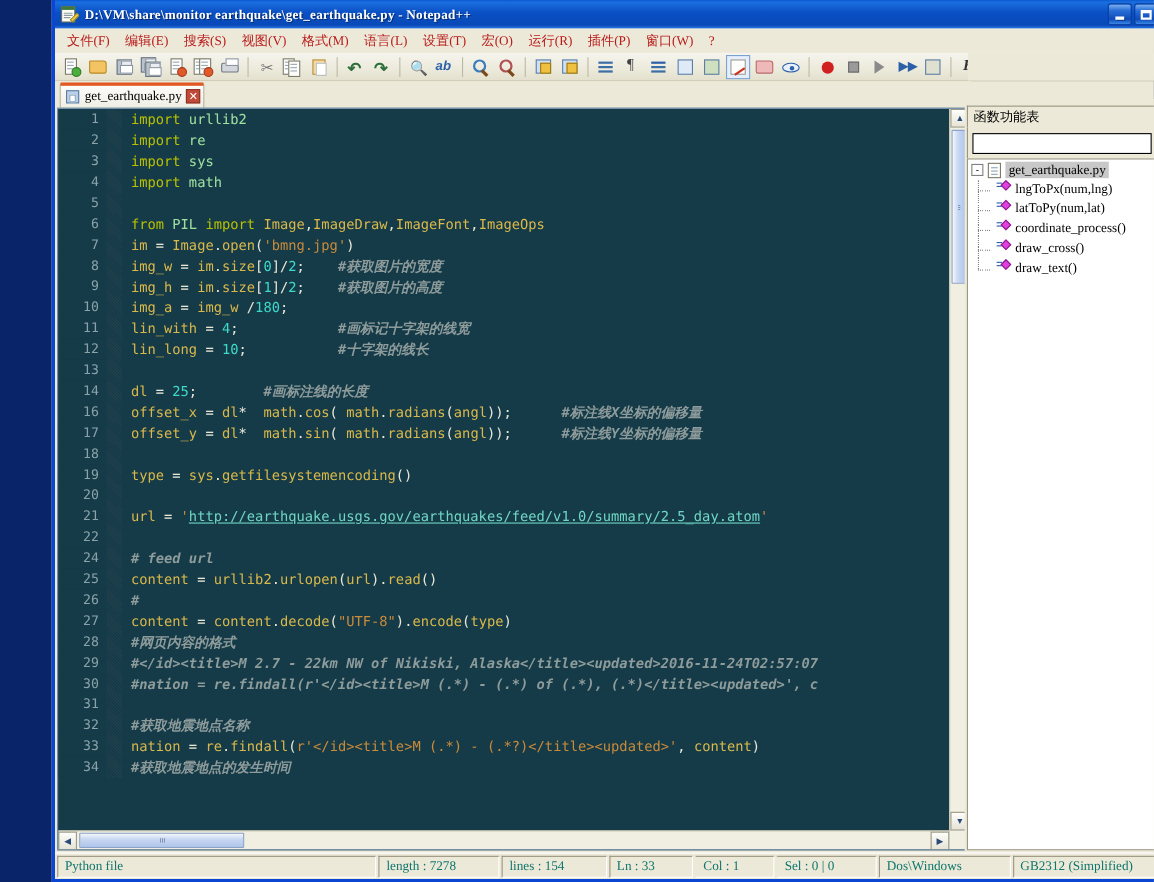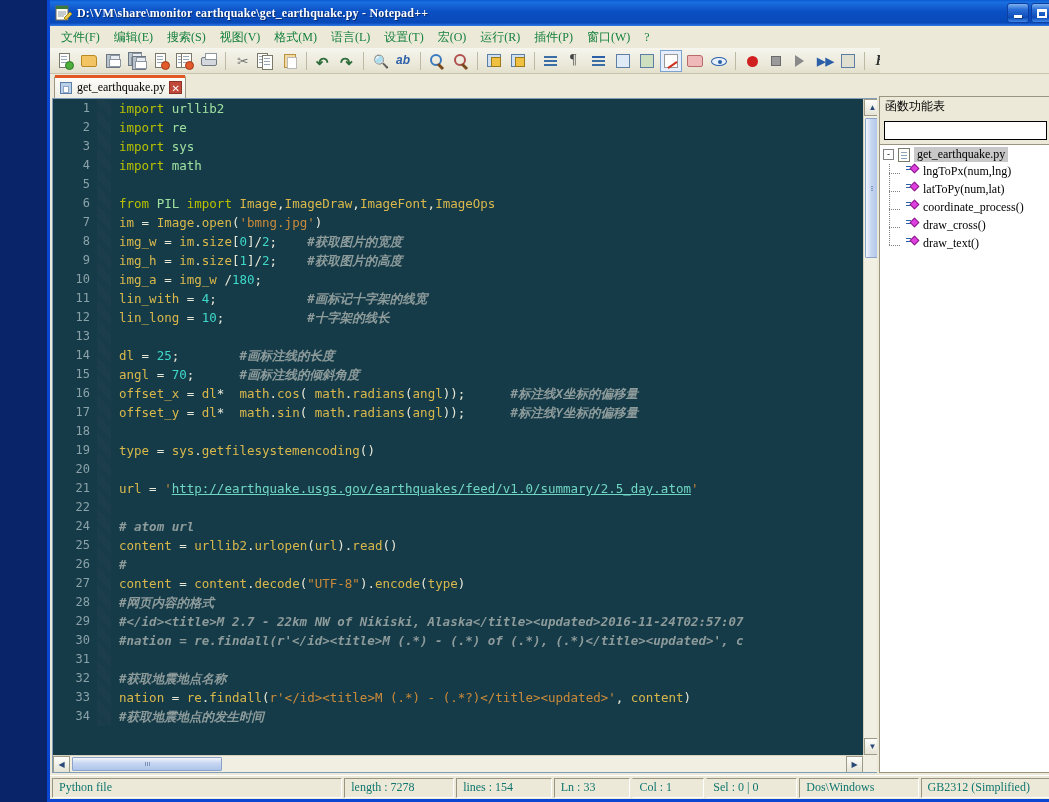--- a/index.html
+++ b/index.html
@@ -64,21 +64,21 @@
   #menubar {
     height: 22px;
     background: #ece9d8;
     display: flex; align-items: center;
     padding: 0 4px;
     font-size: 12px;
     font-family: "Liberation Serif", serif;
     position: relative;
   }
   .menuitem {
-    padding: 2px 7px; color: #15803d; white-space: nowrap; cursor: default;
+    padding: 2px 7px; color: #b91c1c; white-space: nowrap; cursor: default;
     font-family: "Liberation Serif", serif;
   }
   #menubar .spacer { flex: 1 1 auto; }
   #menubar .rclose { padding-right:8px; font-size:11px; font-family:"Liberation Serif",serif;}
 
   
   #toolbar {
     height: 26px;
     background: linear-gradient(180deg,#f6f5ee 0%,#eceadb 60%,#e3e0cd 100%);
     display: flex; align-items: center;
@@ -548,29 +548,28 @@
             <div class="coderow"><div class="lnum">5</div><div class="fold-col"></div><div class="ctext"></div></div>
             <div class="coderow"><div class="lnum">6</div><div class="fold-col"></div><div class="ctext"><span class="k">from </span><span class="pl">PIL </span><span class="k">import </span><span class="id">Image</span><span class="op">,</span><span class="id">ImageDraw</span><span class="op">,</span><span class="id">ImageFont</span><span class="op">,</span><span class="id">ImageOps</span></div></div>
             <div class="coderow"><div class="lnum">7</div><div class="fold-col"></div><div class="ctext"><span class="id">im </span><span class="op">= </span><span class="id">Image</span><span class="op">.</span><span class="id">open</span><span class="op">(</span><span class="str">'bmng.jpg'</span><span class="op">)</span></div></div>
             <div class="coderow"><div class="lnum">8</div><div class="fold-col"></div><div class="ctext"><span class="id">img_w </span><span class="op">= </span><span class="id">im</span><span class="op">.</span><span class="id">size</span><span class="op">[</span><span class="num">0</span><span class="op">]/</span><span class="num">2</span><span class="op">;    </span><span class="cmt">#获取图片的宽度</span></div></div>
             <div class="coderow"><div class="lnum">9</div><div class="fold-col"></div><div class="ctext"><span class="id">img_h </span><span class="op">= </span><span class="id">im</span><span class="op">.</span><span class="id">size</span><span class="op">[</span><span class="num">1</span><span class="op">]/</span><span class="num">2</span><span class="op">;    </span><span class="cmt">#获取图片的高度</span></div></div>
             <div class="coderow"><div class="lnum">10</div><div class="fold-col"></div><div class="ctext"><span class="id">img_a </span><span class="op">= </span><span class="id">img_w </span><span class="op">/</span><span class="num">180</span><span class="op">;</span></div></div>
             <div class="coderow"><div class="lnum">11</div><div class="fold-col"></div><div class="ctext"><span class="id">lin_with </span><span class="op">= </span><span class="num">4</span><span class="op">;            </span><span class="cmt">#画标记十字架的线宽</span></div></div>
             <div class="coderow"><div class="lnum">12</div><div class="fold-col"></div><div class="ctext"><span class="id">lin_long </span><span class="op">= </span><span class="num">10</span><span class="op">;           </span><span class="cmt">#十字架的线长</span></div></div>
             <div class="coderow"><div class="lnum">13</div><div class="fold-col"></div><div class="ctext"></div></div>
             <div class="coderow"><div class="lnum">14</div><div class="fold-col"></div><div class="ctext"><span class="id">dl </span><span class="op">= </span><span class="num">25</span><span class="op">;        </span><span class="cmt">#画标注线的长度</span></div></div>
-            <div class="coderow"><div class="lnum">15</div><div class="fold-col"></div><div class="ctext"><span class="id">angl </span><span class="op">= </span><span class="num">70</span><span class="op">;      </span><span class="cmt">#画标注线的倾斜角度</span></div></div>
             <div class="coderow"><div class="lnum">16</div><div class="fold-col"></div><div class="ctext"><span class="id">offset_x </span><span class="op">= </span><span class="id">dl</span><span class="op">*  </span><span class="id">math</span><span class="op">.</span><span class="id">cos</span><span class="op">( </span><span class="id">math</span><span class="op">.</span><span class="id">radians</span><span class="op">(</span><span class="id">angl</span><span class="op">));      </span><span class="cmt">#标注线X坐标的偏移量</span></div></div>
             <div class="coderow"><div class="lnum">17</div><div class="fold-col"></div><div class="ctext"><span class="id">offset_y </span><span class="op">= </span><span class="id">dl</span><span class="op">*  </span><span class="id">math</span><span class="op">.</span><span class="id">sin</span><span class="op">( </span><span class="id">math</span><span class="op">.</span><span class="id">radians</span><span class="op">(</span><span class="id">angl</span><span class="op">));      </span><span class="cmt">#标注线Y坐标的偏移量</span></div></div>
             <div class="coderow"><div class="lnum">18</div><div class="fold-col"></div><div class="ctext"></div></div>
             <div class="coderow"><div class="lnum">19</div><div class="fold-col"></div><div class="ctext"><span class="id">type </span><span class="op">= </span><span class="id">sys</span><span class="op">.</span><span class="id">getfilesystemencoding</span><span class="op">()</span></div></div>
             <div class="coderow"><div class="lnum">20</div><div class="fold-col"></div><div class="ctext"></div></div>
             <div class="coderow"><div class="lnum">21</div><div class="fold-col"></div><div class="ctext"><span class="id">url </span><span class="op">= </span><span class="str">'</span><span class="lnk">http://earthquake.usgs.gov/earthquakes/feed/v1.0/summary/2.5_day.atom</span><span class="str">'</span></div></div>
             <div class="coderow"><div class="lnum">22</div><div class="fold-col"></div><div class="ctext"></div></div>
-            <div class="coderow"><div class="lnum">24</div><div class="fold-col"></div><div class="ctext"><span class="cmt"># atom url</span></div></div>
+            <div class="coderow"><div class="lnum">24</div><div class="fold-col"></div><div class="ctext"><span class="cmt"># feed url</span></div></div>
             <div class="coderow"><div class="lnum">25</div><div class="fold-col"></div><div class="ctext"><span class="id">content </span><span class="op">= </span><span class="id">urllib2</span><span class="op">.</span><span class="id">urlopen</span><span class="op">(</span><span class="id">url</span><span class="op">).</span><span class="id">read</span><span class="op">()</span></div></div>
             <div class="coderow"><div class="lnum">26</div><div class="fold-col"></div><div class="ctext"><span class="cmt">#</span></div></div>
             <div class="coderow"><div class="lnum">27</div><div class="fold-col"></div><div class="ctext"><span class="id">content </span><span class="op">= </span><span class="id">content</span><span class="op">.</span><span class="id">decode</span><span class="op">(</span><span class="str">"UTF-8"</span><span class="op">).</span><span class="id">encode</span><span class="op">(</span><span class="id">type</span><span class="op">)</span></div></div>
             <div class="coderow"><div class="lnum">28</div><div class="fold-col"></div><div class="ctext"><span class="cmt">#网页内容的格式</span></div></div>
             <div class="coderow"><div class="lnum">29</div><div class="fold-col"></div><div class="ctext"><span class="cmt">#&lt;/id&gt;&lt;title&gt;M 2.7 - 22km NW of Nikiski, Alaska&lt;/title&gt;&lt;updated&gt;2016-11-24T02:57:07</span></div></div>
             <div class="coderow"><div class="lnum">30</div><div class="fold-col"></div><div class="ctext"><span class="cmt">#nation = re.findall(r'&lt;/id&gt;&lt;title&gt;M (.*) - (.*) of (.*), (.*)&lt;/title&gt;&lt;updated&gt;', c</span></div></div>
             <div class="coderow"><div class="lnum">31</div><div class="fold-col"></div><div class="ctext"></div></div>
             <div class="coderow"><div class="lnum">32</div><div class="fold-col"></div><div class="ctext"><span class="cmt">#获取地震地点名称</span></div></div>
             <div class="coderow"><div class="lnum">33</div><div class="fold-col"></div><div class="ctext"><span class="id">nation </span><span class="op">= </span><span class="id">re</span><span class="op">.</span><span class="id">findall</span><span class="op">(</span><span class="str">r'&lt;/id&gt;&lt;title&gt;M (.*) - (.*?)&lt;/title&gt;&lt;updated&gt;'</span><span class="op">, </span><span class="id">content</span><span class="op">)</span></div></div>
             <div class="coderow"><div class="lnum">34</div><div class="fold-col"></div><div class="ctext"><span class="cmt">#获取地震地点的发生时间</span></div></div>

